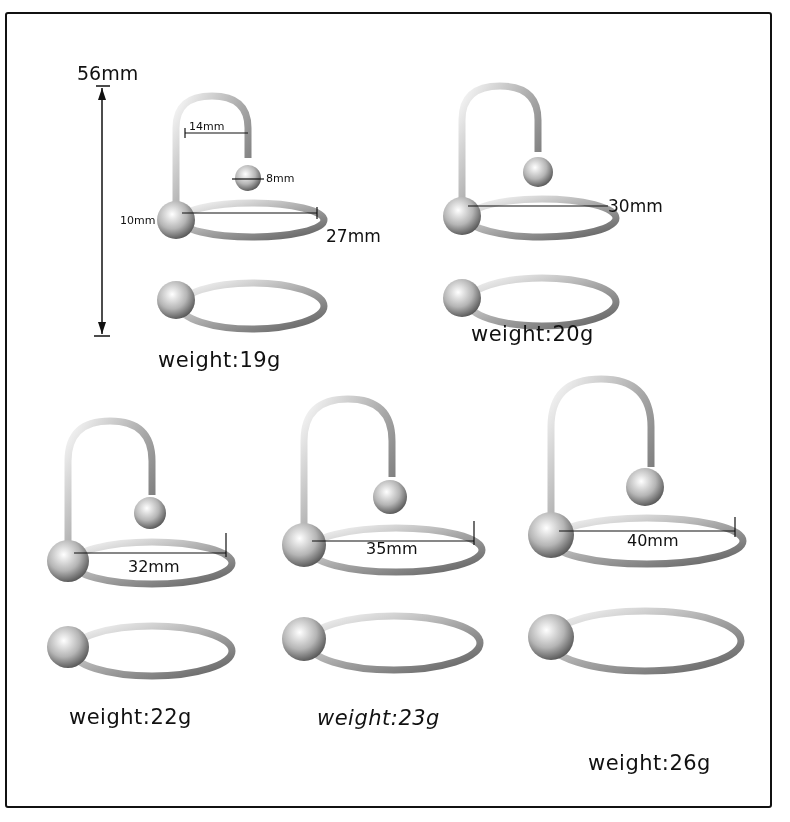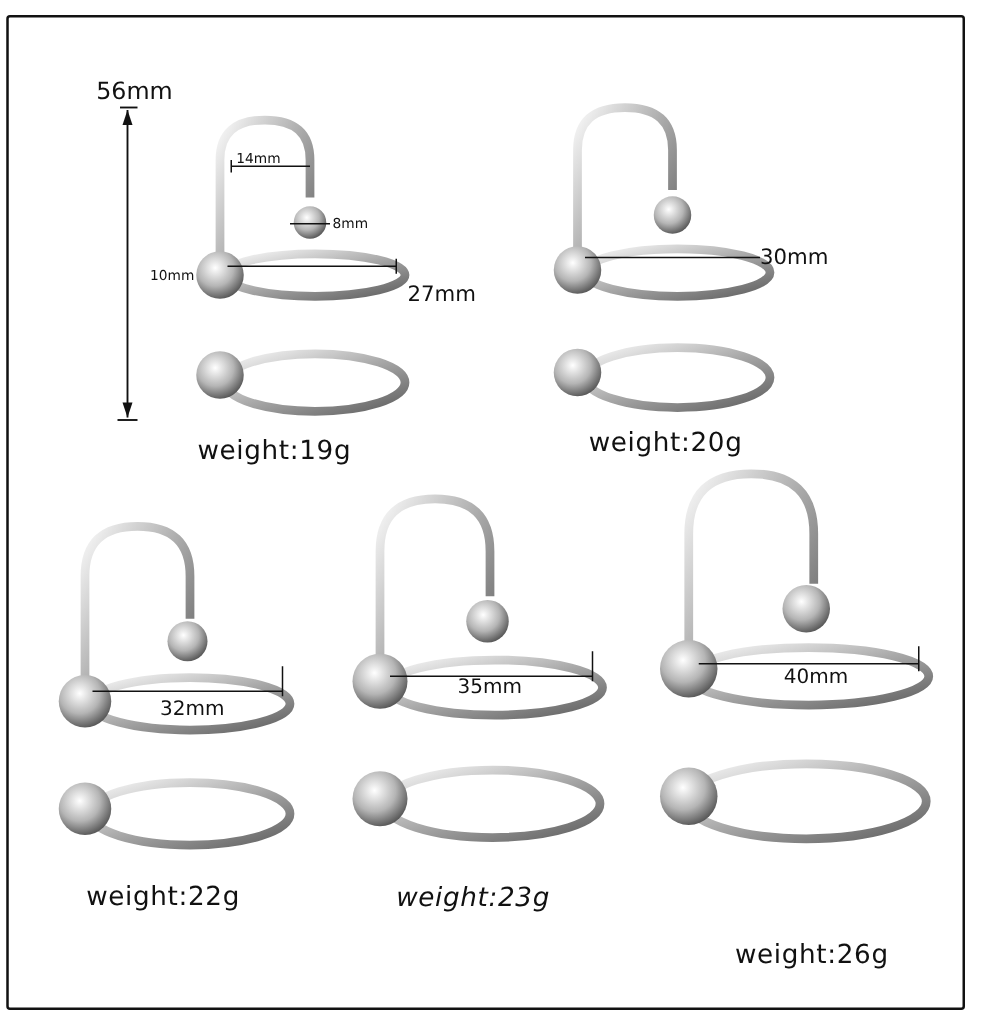--- a/index.html
+++ b/index.html
@@ -67,21 +67,21 @@
     <path d="M24 140 V40 Q24 6 62 6 Q100 6 100 40 V72" fill="none" stroke="url(#metal)" stroke-width="7"></path>
     <circle cx="100" cy="92" r="15" fill="url(#ball)"></circle>
     <ellipse cx="104" cy="138" rx="74" ry="19" fill="none" stroke="url(#metal)" stroke-width="7"></ellipse>
     <circle cx="24" cy="136" r="19" fill="url(#ball)"></circle>
     <ellipse cx="104" cy="222" rx="74" ry="24" fill="none" stroke="url(#metal)" stroke-width="7"></ellipse>
     <circle cx="24" cy="218" r="19" fill="url(#ball)"></circle>
     <line x1="30" y1="126" x2="170" y2="126" stroke="#111" stroke-width="1.2"></line>
   </svg>
   <div class="dim" style="left:170px;top:116px;">30mm</div>
 </div>
-<div class="weight" style="left:471px;top:342px;">weight:20g</div>
+<div class="weight" style="left:471px;top:322px;">weight:20g</div>
 
 <div class="item" style="left:44px;top:415px;width:200px;height:265px;">
   <svg width="200" height="265">
     <path d="M24 150 V46 Q24 6 66 6 Q108 6 108 46 V80" fill="none" stroke="url(#metal)" stroke-width="7"></path>
     <circle cx="106" cy="98" r="16" fill="url(#ball)"></circle>
     <ellipse cx="108" cy="148" rx="80" ry="21" fill="none" stroke="url(#metal)" stroke-width="7"></ellipse>
     <circle cx="24" cy="146" r="21" fill="url(#ball)"></circle>
     <ellipse cx="108" cy="236" rx="80" ry="25" fill="none" stroke="url(#metal)" stroke-width="7"></ellipse>
     <circle cx="24" cy="232" r="21" fill="url(#ball)"></circle>
     <line x1="30" y1="138" x2="182" y2="138" stroke="#111" stroke-width="1.2"></line>

